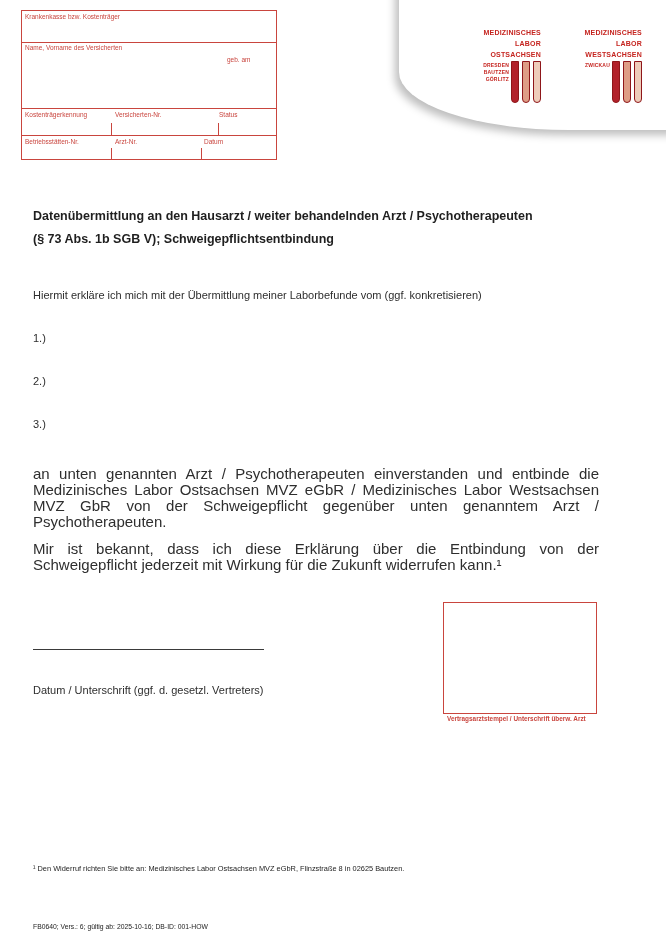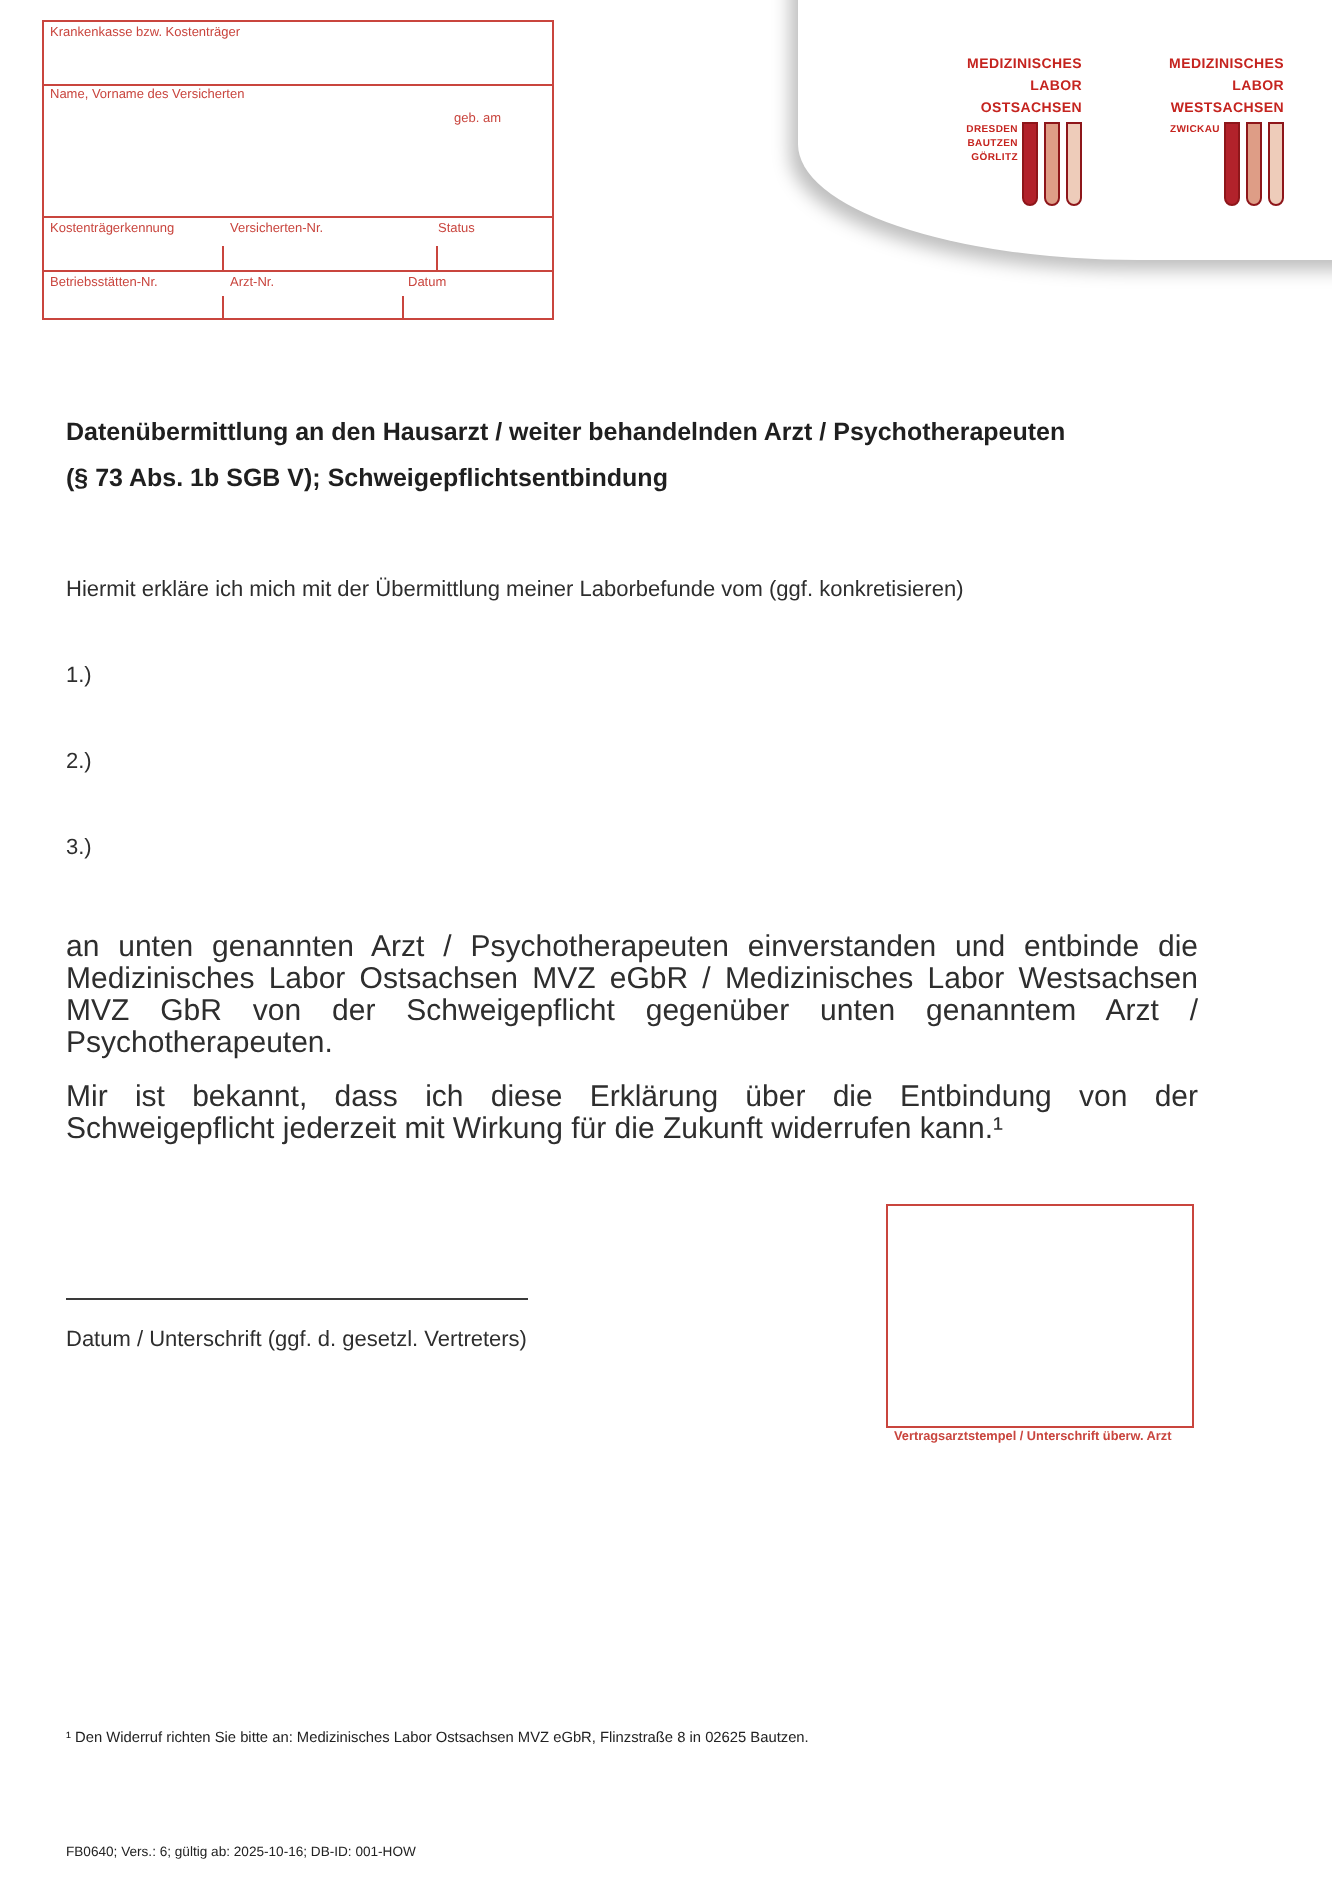--- a/index.html
+++ b/index.html
@@ -58,21 +58,21 @@
   .doc-title{position:absolute;left:33px;top:205px;width:600px;font-size:12.5px;font-weight:bold;color:var(--text-dark);}
   .doc-title div{line-height:23px;}
   .intro{position:absolute;left:33px;top:287px;width:570px;font-size:11px;line-height:16px;margin:0;}
   .num-item{position:absolute;left:33px;font-size:11px;line-height:16px;}
   .item1{top:330px;} .item2{top:373px;} .item3{top:416px;}
   .para{position:absolute;left:33px;width:566px;font-size:15px;line-height:16px;text-align:justify;margin:0;}
   .p1{top:466px;} .p2{top:541px;}
 
   
   .sig-line{position:absolute;left:33px;top:649px;width:231px;border-top:1px solid #3a3a3a;}
-  .sig-label{position:absolute;left:33px;top:662px;font-size:11px;line-height:16px;}
+  .sig-label{position:absolute;left:33px;top:682px;font-size:11px;line-height:16px;}
 
   
   .stamp-box{position:absolute;left:443px;top:602px;width:154px;height:112px;box-sizing:border-box;border:1px solid var(--form-red);}
   .stamp-caption{position:absolute;left:447px;top:715px;font-size:6.4px;font-weight:bold;color:var(--form-red);white-space:nowrap;}
 
   
   .footnote{position:absolute;left:33px;top:864px;font-size:7.4px;line-height:9px;color:#222;}
   .doc-footer{position:absolute;left:33px;top:922px;font-size:6.8px;line-height:9px;color:#222;}
 </style>
 </head>

